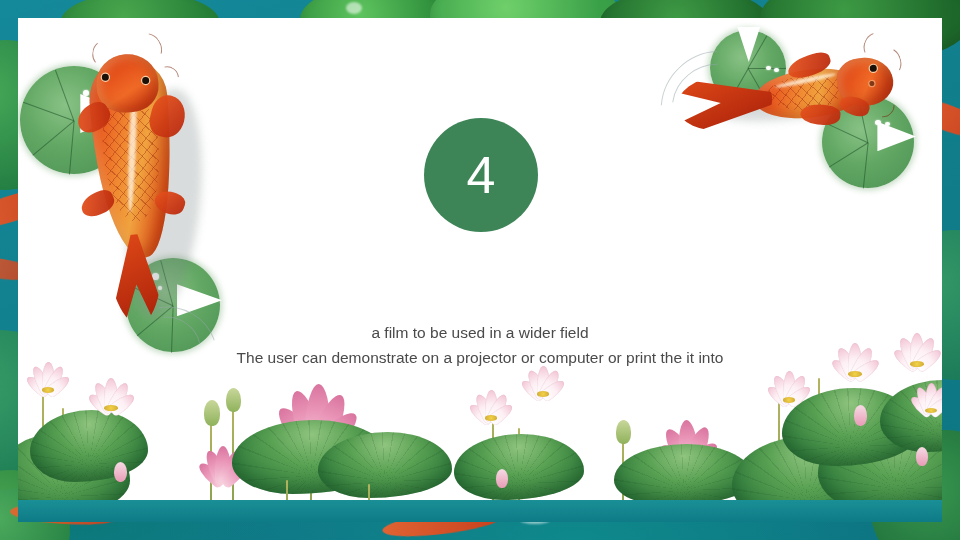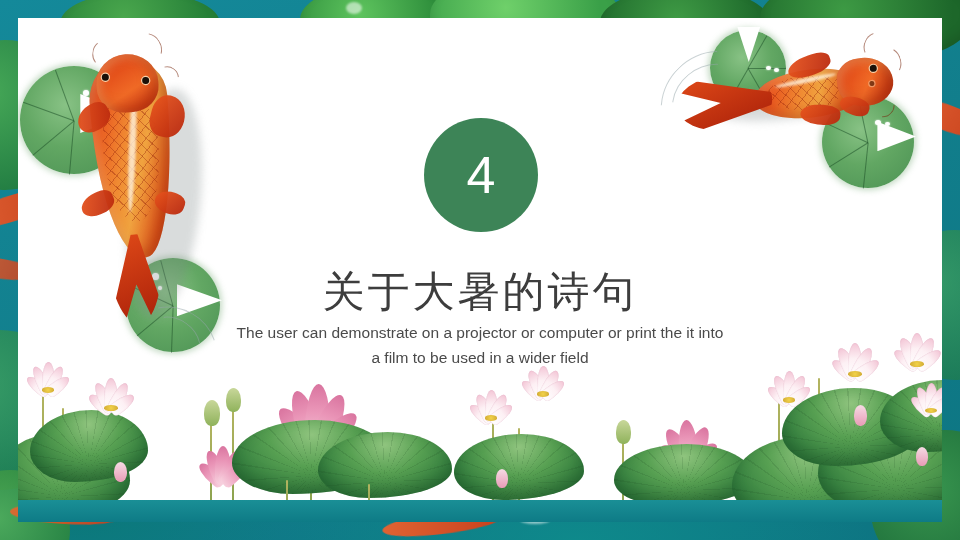--- a/index.html
+++ b/index.html
@@ -478,21 +478,20 @@
       <div class="budpink" style="left:836px;bottom:96px;width:13px;height:21px;"></div>
       <div class="budpink" style="left:898px;bottom:56px;width:12px;height:19px;"></div>
 
       <div class="water-strip"></div>
     </div>
 
     <div class="num-circle" id="numCircle" style="background: rgb(61, 132, 87);">
       <span>4</span>
     </div>
 
-    <div class="main-title" style="color: rgb(61, 61, 61);">关于大暑的诗句</div>
 
     <div class="subtitle" style="color: rgb(74, 74, 74);">
+      <span>a film to be used in a wider field</span>
       <span>The user can demonstrate on a projector or computer or print the it into</span>
-      <span>a film to be used in a wider field</span>
     </div>
 
   </div>
 </div>
 
 </body></html>

